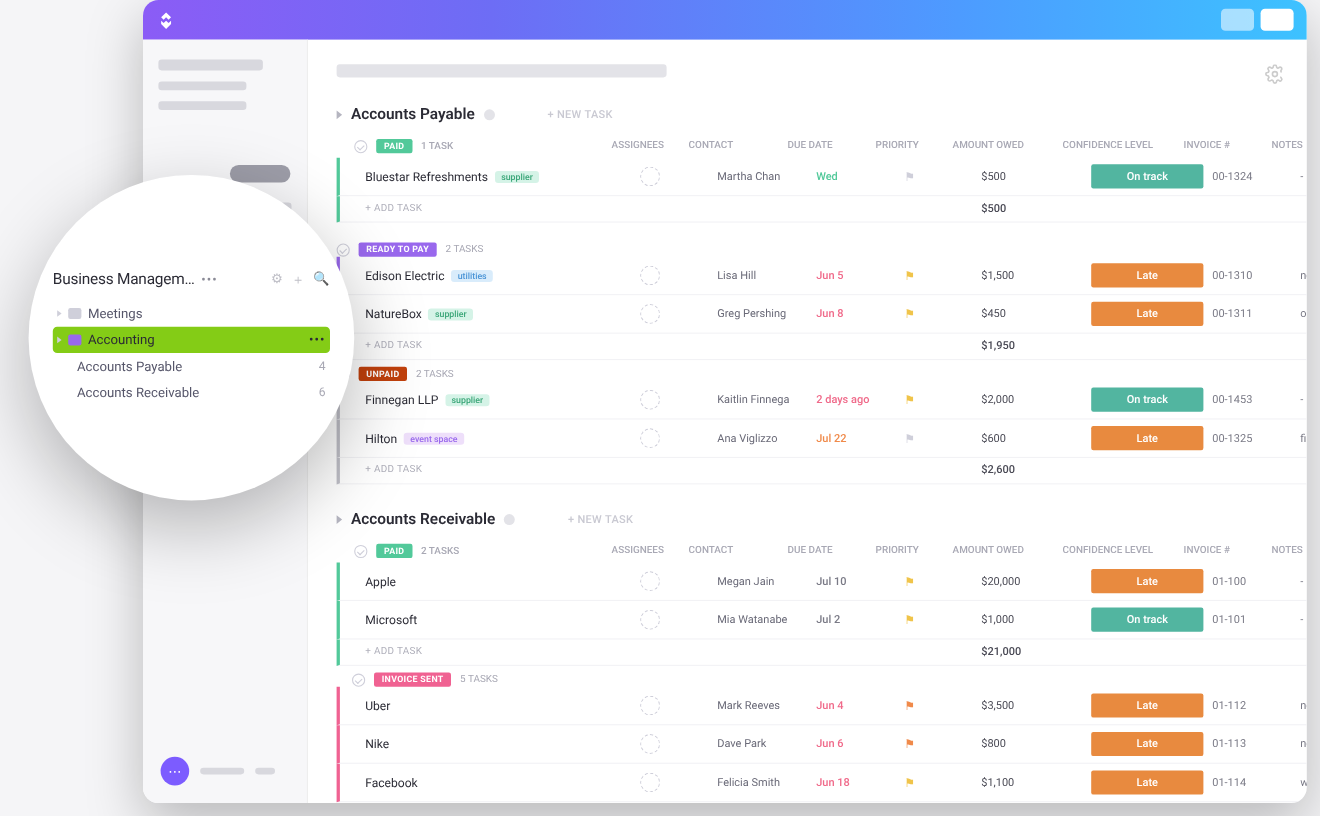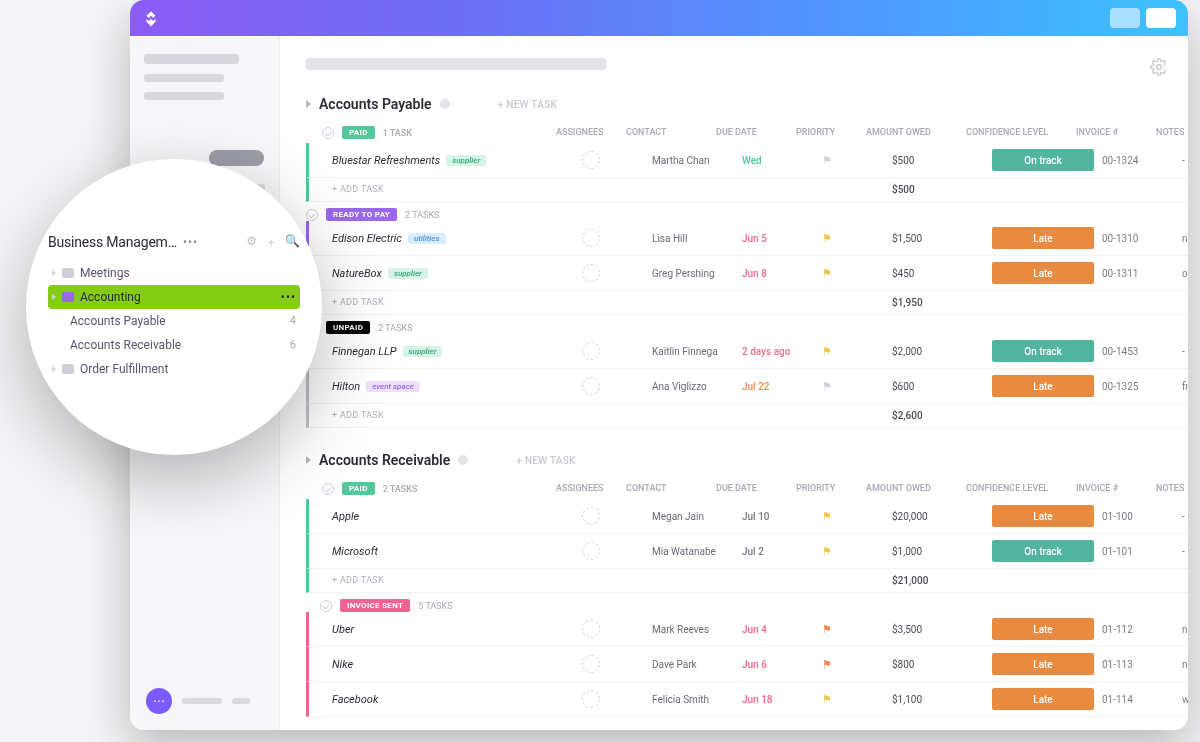--- a/index.html
+++ b/index.html
@@ -51,31 +51,31 @@
 
   .col-headers{display:grid;grid-template-columns:250px 70px 90px 80px 70px 100px 110px 80px 80px;gap:0;font-size:9px;color:#a8a8b4;font-weight:500;text-transform:uppercase;padding:4px 0 4px 26px;align-items:center;}
   .status-line{display:flex;align-items:center;gap:8px;padding-left:16px;margin-top:2px;}
   .status-tick{width:12px;height:12px;border:1.5px solid #cfcfda;border-radius:50%;position:relative;}
   .status-tick::after{content:"";position:absolute;left:2px;top:3px;width:5px;height:3px;border-left:1.5px solid #cfcfda;border-bottom:1.5px solid #cfcfda;transform:rotate(-45deg);}
   .status-badge{font-size:8px;font-weight:700;color:#fff;padding:2px 7px;border-radius:2px;letter-spacing:.3px;}
   .tasks-count{font-size:9px;color:#a8a8b4;}
 
   .status-paid{background:#52c99a;}
   .status-ready{background:#9968ed;}
-  .status-unpaid{background:#000000;}
+  .status-unpaid{background:#c2410c;}
   .status-invoice{background:#f06292;}
 
   .row-border{border-left:3px solid transparent;border-bottom:1px solid #f2f2f5;}
   .row-border.green{border-left-color:#52c99a;}
   .row-border.purple{border-left-color:#9968ed;}
   .row-border.gray{border-left-color:#bfbfc7;}
   .row-border.pink{border-left-color:#f06292;}
 
   .task-row{display:grid;grid-template-columns:250px 70px 90px 80px 70px 100px 110px 80px 80px;align-items:center;padding:6px 0 6px 23px;font-size:11px;color:#4a4a55;}
-  .task-name-cell{display:flex;align-items:center;gap:6px;font-style:italic;}
+  .task-name-cell{display:flex;align-items:center;gap:6px;}
   .task-name{color:#2b2b35;}
   .tag{font-size:8px;padding:1px 6px;border-radius:3px;font-weight:500;}
   .tag-supplier{background:#d5f3e7;color:#3aa678;}
   .tag-utilities{background:#d9ecfb;color:#4a94d6;}
   .tag-event{background:#eedffa;color:#9968ed;}
 
   .assignee-dot{width:18px;height:18px;border:1px dashed #cfcfda;border-radius:50%;}
   .contact{color:#6a6a78;font-size:10px;}
   .duedate{font-size:10px;font-weight:500;}
   .dd-green{color:#52c99a;}
@@ -206,21 +206,21 @@
         <span class="add-task-row" style="padding:0">+ ADD TASK</span>
         <span></span>
             <span></span>
             <span></span>
             <span></span>
         <span class="amount">$500</span>
         <span></span>
             <span></span>
             <span></span>
           </div>
-          <div style="display: flex; align-items: center; gap: 0px; margin-top: 4px;">
+          <div style="display: flex; align-items: center; gap: 0px; margin-top: 16px;">
       <div class="status-line" style="width:250px;padding-left:0;">
         <span class="status-tick"></span>
         <span class="status-badge status-ready">READY TO PAY</span>
         <span class="tasks-count">2 TASKS</span>
       </div>
           </div>
           <div class="task-row row-border purple">
         <div class="task-name-cell">
           <span class="task-name">Edison Electric</span>
           <span class="tag tag-utilities">utilities</span>
@@ -451,20 +451,15 @@
     <span class="dots" style="margin-left:auto">•••</span>
         </div>
         <div class="tree-item tree-sub">
           <span>Accounts Payable</span>
           <span class="count">4</span>
         </div>
         <div class="tree-item tree-sub">
           <span>Accounts Receivable</span>
           <span class="count">6</span>
         </div>
-        <div class="tree-item">
-    <span class="tiny-chev"></span>
-    <span class="folder-ic "></span>
-    <span>Order Fulfillment</span>
-    </div>
       </div>
   </div>
 </div>
 
 </body></html>

